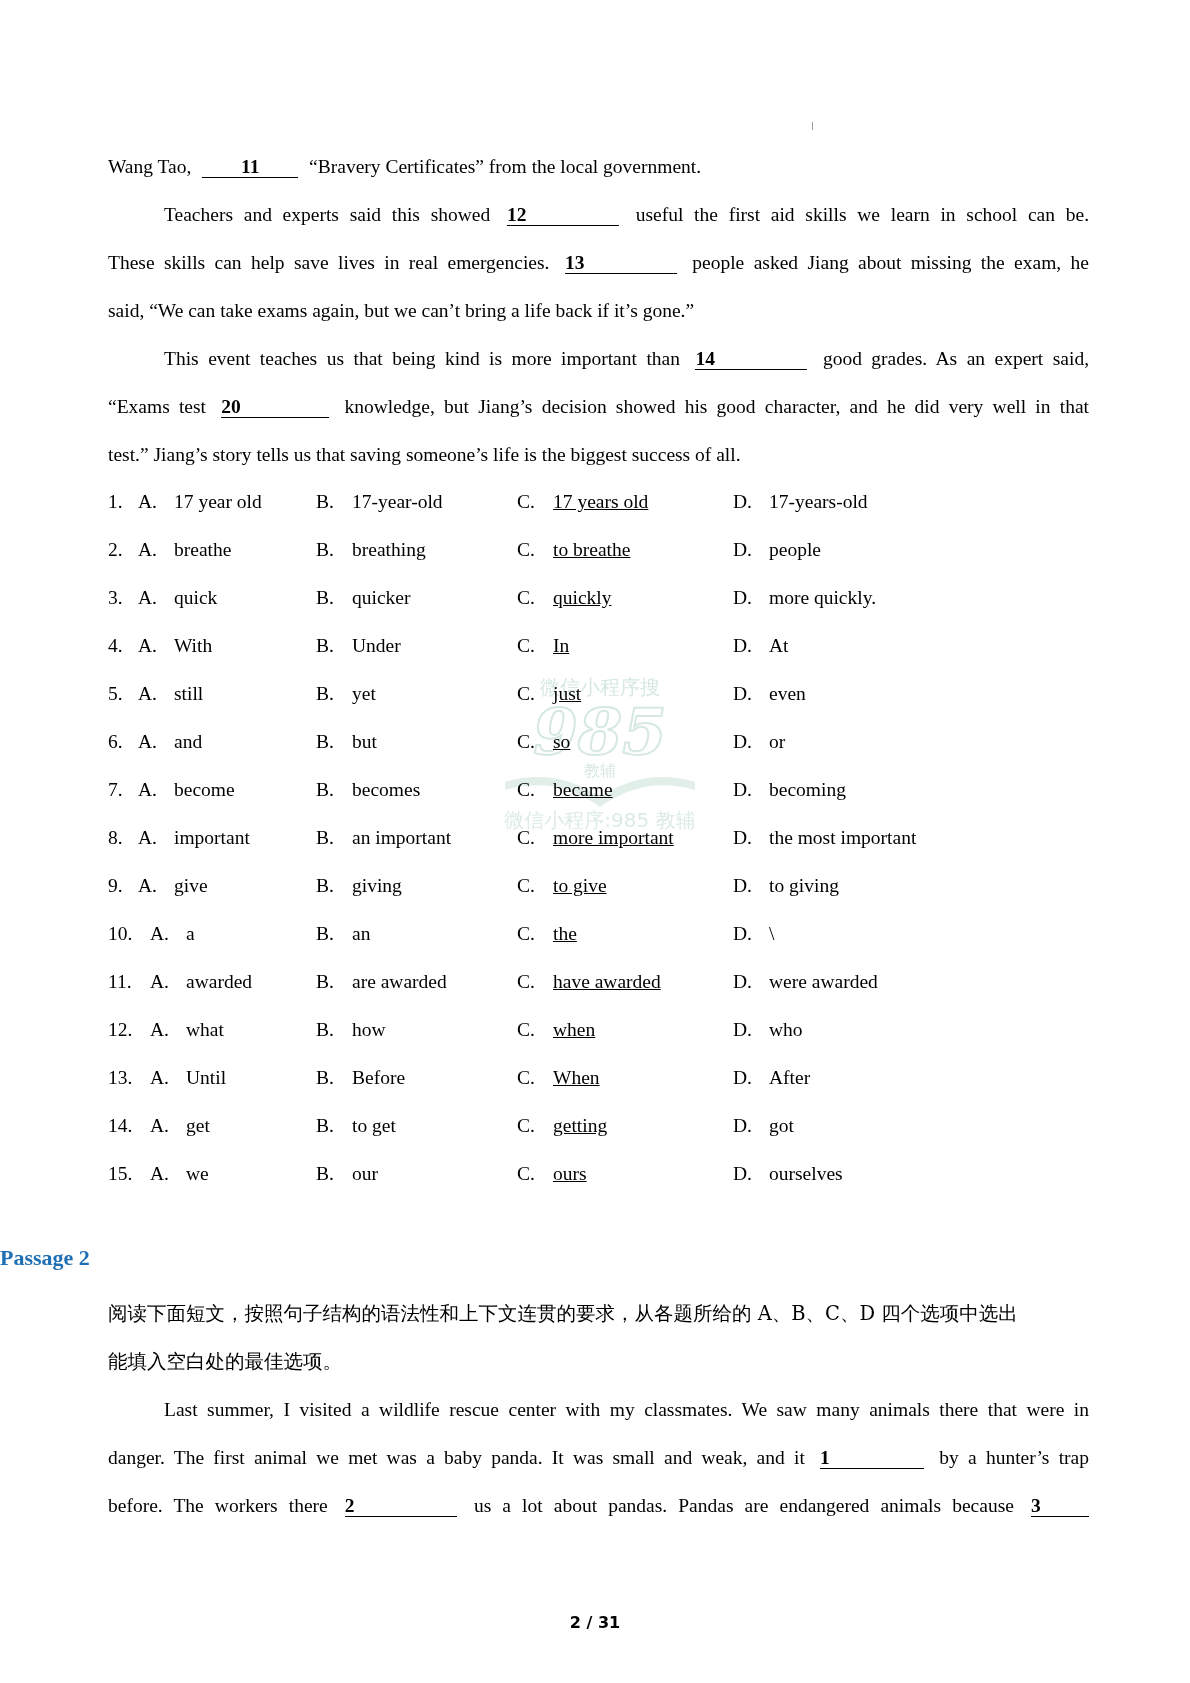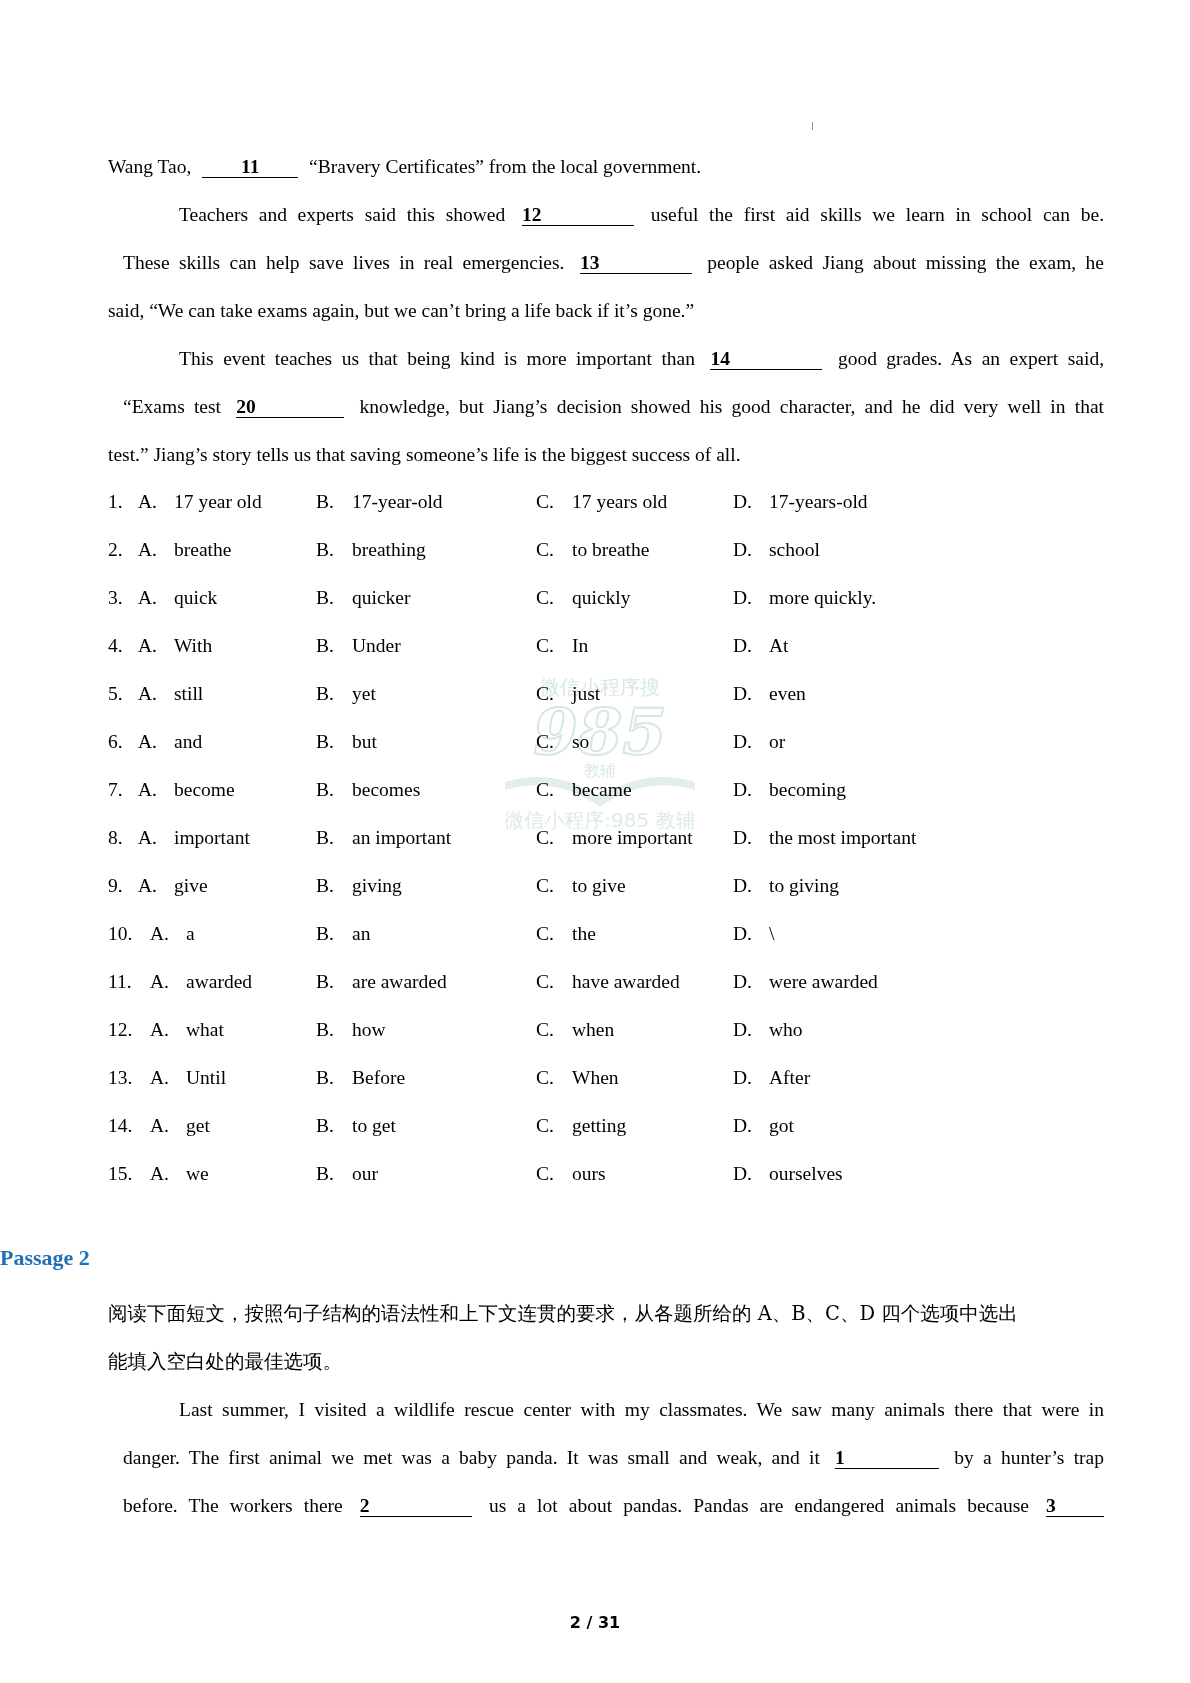--- a/index.html
+++ b/index.html
@@ -2,32 +2,32 @@
 <html><head>
 <meta charset="utf-8">
 <style>
   html, body { margin: 0; padding: 0; background: #ffffff; }
   body { width: 1190px; height: 1683px; position: relative; overflow: hidden;
          font-family: "Liberation Serif", "DejaVu Serif", serif; color: #000; }
   .page { position: absolute; left: 0; top: 0; width: 1190px; height: 1683px; }
   .tick { position: absolute; left: 812px; top: 122px; width: 1px; height: 8px; background: #999; }
   .line { position: absolute; left: 108px; width: 981px; font-size: 19.5px; height: 48px; line-height: 48px;
           white-space: nowrap; }
-  .justify { text-align: justify; text-align-last: justify; margin-left: 15px; }
+  .justify { text-align: justify; text-align-last: justify; }
   .indent { padding-left: 56px; box-sizing: border-box; }
   .blank { display: inline-block; border-bottom: 1px solid #000; text-align: center; line-height: 20px;
            vertical-align: baseline; margin: 0 6px; font-weight: bold; }
   .options { position: absolute; left: 108px; top: 478px; width: 960px; }
   .opt-row { position: relative; height: 48px; line-height: 48px; font-size: 19.5px; white-space: nowrap; }
   .opt-num { position: absolute; left: 0; }
   .opt { position: absolute; }
   .opt-a { left: 30px; }
   .opt-a.two { left: 42px; }
   .opt-b { left: 208px; }
-  .opt-c { left: 428px; }
+  .opt-c { left: 409px; text-decoration: underline; }
   .opt-d { left: 625px; }
   .letter { display: inline-block; width: 36px; }
   .heading { position: absolute; left: 0; width: 1190px; top: 1245px; 
              font-size: 22px; font-weight: bold; color: #1f6fb5; }
   .cn { position: absolute; left: 108px; width: 981px; font-size: 19.5px; line-height: 48px;
         font-family: "DejaVu Serif", serif; }
   .pagenum { position: absolute; left: 0; width: 1190px; top: 1613px; text-align: center;
              font-family: "DejaVu Sans", sans-serif; font-weight: bold; font-size: 16px; }
   .watermark { position: absolute; left: 485px; top: 672px; width: 230px; height: 160px; pointer-events: none; }
 </style>
@@ -90,21 +90,21 @@
       <span class="opt opt-a"><span class="letter">A.</span><span>17 year old</span></span>
       <span class="opt opt-b"><span class="letter">B.</span><span>17-year-old</span></span>
       <span class="opt opt-c"><span class="letter">C.</span><span>17 years old</span></span>
       <span class="opt opt-d"><span class="letter">D.</span><span>17-years-old</span></span>
     </div>
     <div class="opt-row">
       <span class="opt-num">2.</span>
       <span class="opt opt-a"><span class="letter">A.</span><span>breathe</span></span>
       <span class="opt opt-b"><span class="letter">B.</span><span>breathing</span></span>
       <span class="opt opt-c"><span class="letter">C.</span><span>to breathe</span></span>
-      <span class="opt opt-d"><span class="letter">D.</span><span>school</span></span>
+      <span class="opt opt-d"><span class="letter">D.</span><span>people</span></span>
     </div>
     <div class="opt-row">
       <span class="opt-num">3.</span>
       <span class="opt opt-a"><span class="letter">A.</span><span>quick</span></span>
       <span class="opt opt-b"><span class="letter">B.</span><span>quicker</span></span>
       <span class="opt opt-c"><span class="letter">C.</span><span>quickly</span></span>
       <span class="opt opt-d"><span class="letter">D.</span><span>more quickly.</span></span>
     </div>
     <div class="opt-row">
       <span class="opt-num">4.</span>

